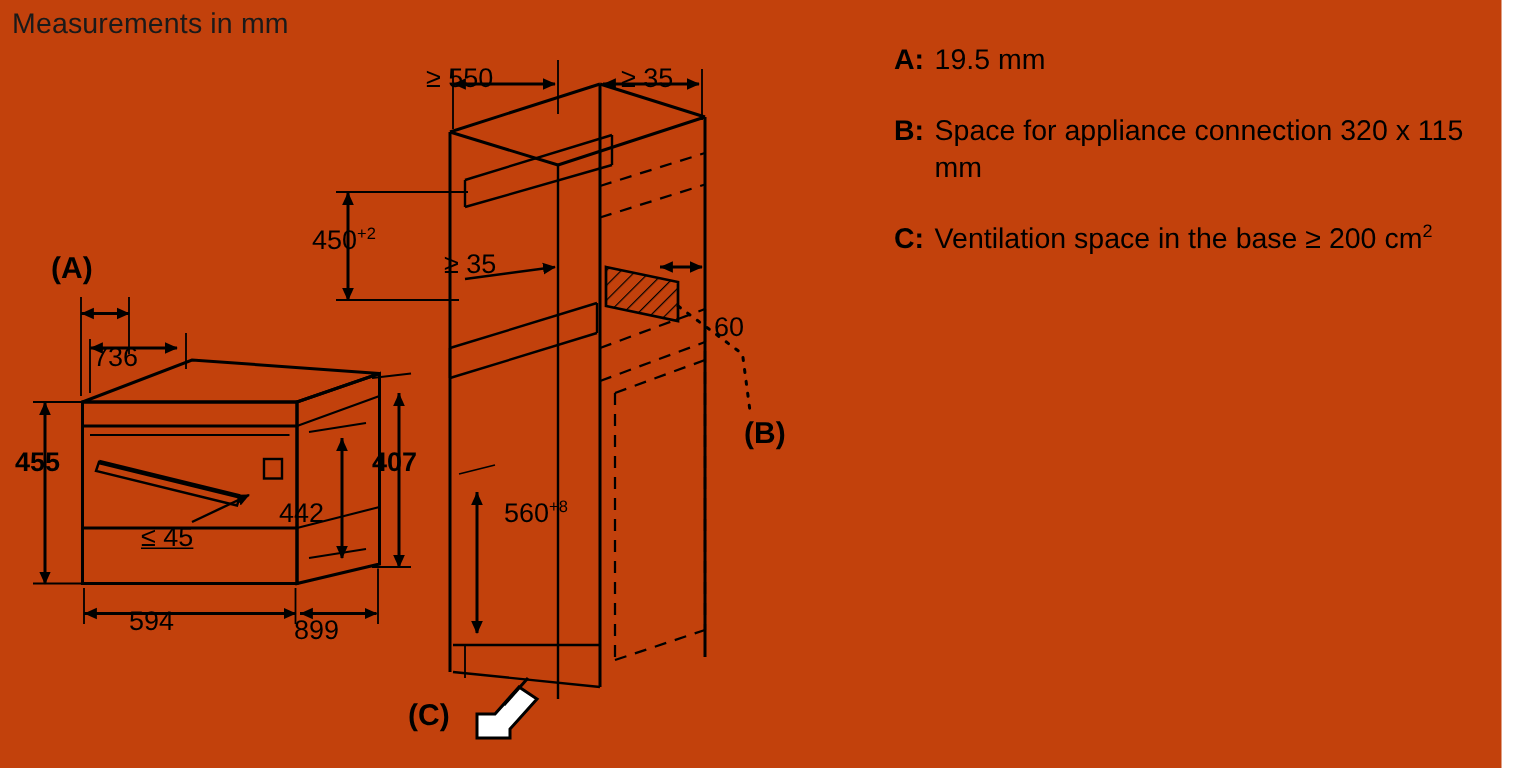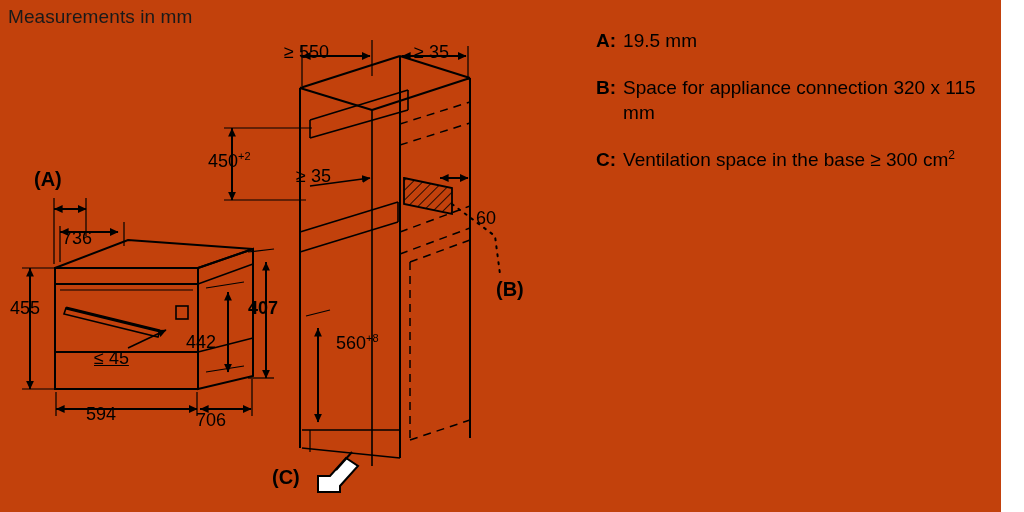--- a/index.html
+++ b/index.html
@@ -212,26 +212,26 @@
       <path d="M318,328 L318,422" marker-start="url(#ah2)" marker-end="url(#ah)"></path>
       <path d="M306,316 L330,310" stroke-width="1.2"></path>
 
       <path d="M318,492 L340,492 L340,486 L358,466 L346,458 L330,476 L318,476 Z" stroke-width="2" fill="#ffffff"></path>
       <path d="M336,470 L352,452" stroke-width="2"></path>
     </g>
   </svg>
 
   <div class="dim lbl-bold" style="left:34px; top:168px;">(A)</div>
   <div class="dim" style="left:62px; top:228px;">736</div>
-  <div class="dim" style="left:10px; top:298px;">455</div>
+  <div class="dim" style="left:10px; top:298px;font-weight:bold;">455</div>
   <div class="dim" style="left:248px; top:298px;font-weight:bold;">407</div>
   <div class="dim" style="left:186px; top:332px;">442</div>
   <div class="dim" style="left:94px; top:348px;text-decoration:underline;">≤ 45</div>
   <div class="dim" style="left:86px; top:404px;">594</div>
-  <div class="dim" style="left:196px; top:410px;">706</div>
+  <div class="dim" style="left:196px; top:410px;">899</div>
 
   <div class="dim" style="left:284px; top:42px;">≥ 550</div>
   <div class="dim" style="left:414px; top:42px;">≥ 35</div>
   <div class="dim" style="left:208px; top:150px;"><span>450</span><span class="plus">+2</span></div>
   <div class="dim" style="left:296px; top:166px;">≥ 35</div>
   <div class="dim" style="left:476px; top:164px;margin-top:44px;">60</div>
   <div class="dim" style="left:336px; top:332px;"><span>560</span><span class="plus">+8</span></div>
 
   <div class="lbl-bold" style="left:496px; top:278px;">(B)</div>
   <div class="lbl-bold" style="left:272px; top:466px;">(C)</div>
@@ -240,17 +240,17 @@
     <div class="legend-row">
       <span class="legend-key">A:</span>
       <span class="legend-text">19.5 mm</span>
     </div>
     <div class="legend-row">
       <span class="legend-key">B:</span>
       <span class="legend-text">Space for appliance connection 320 x 115 mm</span>
     </div>
     <div class="legend-row">
       <span class="legend-key">C:</span>
-      <span class="legend-text"><span>Ventilation space in the base ≥ 300 cm</span><span class="sup">2</span></span>
+      <span class="legend-text"><span>Ventilation space in the base ≥ 200 cm</span><span class="sup">2</span></span>
     </div>
   </div>
 
 </div>
 
 </body></html>

